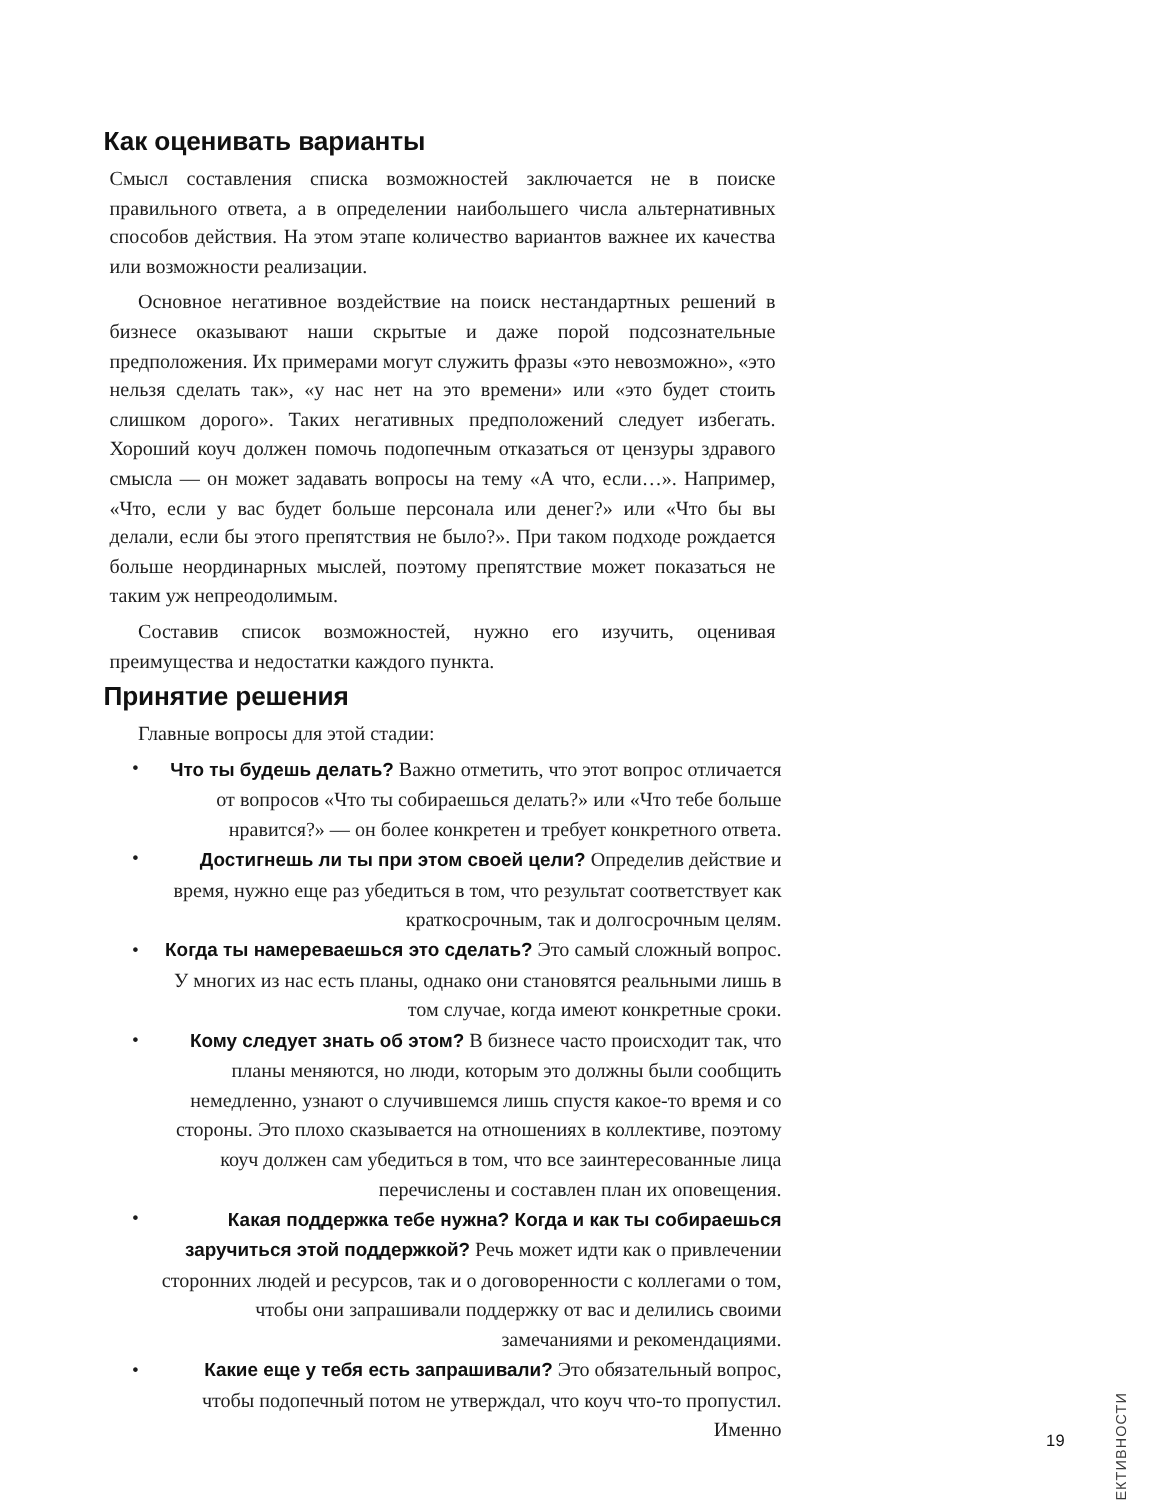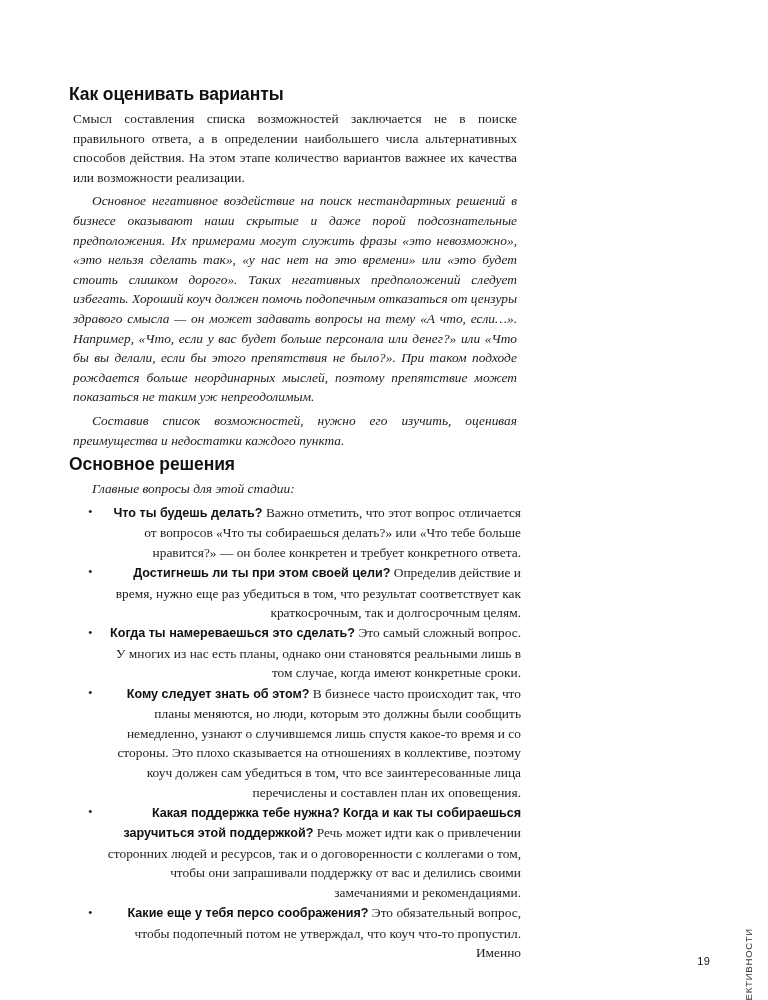--- a/index.html
+++ b/index.html
@@ -49,21 +49,21 @@
   p.body-par {
     font-size: 13.4px;
     line-height: 19.6px;
     text-align: justify;
     margin: 4px;
     padding: 0;
     color: #1c1c1c;
     -webkit-hyphens: manual;
     hyphens: manual;
   }
-  p.indent { text-indent: 19px; font-style: italic; }
+  p.indent { text-indent: 19px; }
 
   
   ul.qa-list {
     list-style: none;
     margin: 0;
     padding: 0;
     margin-top: 3px;
   }
   ul.qa-list > li {
     position: relative;
@@ -132,21 +132,21 @@
   <div class="content">
 
     <h2 class="section-heading heading-1">Как оценивать варианты</h2>
 
     <p class="body-par">Смысл составления списка возможностей заключается не в поиске правильного ответа, а в определении наибольшего числа альтернативных способов действия. На этом этапе количество вариантов важнее их качества или возможности реа­лизации.</p>
 
     <p class="body-par indent">Основное негативное воздействие на поиск нестандартных решений в биз­несе оказывают наши скрытые и даже порой подсознательные предположения. Их примерами могут служить фразы «это невозможно», «это нельзя сделать так», «у нас нет на это времени» или «это будет стоить слишком дорого». Таких негативных предположений следует избегать. Хороший коуч должен помочь подопечным отказаться от цензуры здравого смысла — он может задавать вопросы на тему «А что, если…». Например, «Что, если у вас будет больше персо­нала или денег?» или «Что бы вы делали, если бы этого препятствия не было?». При таком подходе рождается больше неординарных мыслей, поэтому препят­ствие может показаться не таким уж непреодолимым.</p>
 
     <p class="body-par indent">Составив список возможностей, нужно его изучить, оценивая преимущества и недостатки каждого пункта.</p>
 
-    <h2 class="section-heading heading-2">Основное решения</h2>
+    <h2 class="section-heading heading-2">Принятие решения</h2>
 
 
     <p class="body-par indent">Главные вопросы для этой стадии:</p>
 
     <ul class="qa-list">
       <li>
         <span class="q-lead">Что ты будешь делать?</span><span class="q-body"> Важно отметить, что этот вопрос отличается от вопросов «Что ты собираешься делать?» или «Что тебе больше нравится?» — он более конкретен и требует конкретного ответа.</span>
       </li>
       <li>
         <span class="q-lead">Достигнешь ли ты при этом своей цели?</span><span class="q-body"> Определив действие и время, нужно еще раз убедиться в том, что результат соответствует как краткосрочным, так и долгосрочным целям.</span>
@@ -154,21 +154,21 @@
       <li>
         <span class="q-lead">Когда ты намереваешься это сделать?</span><span class="q-body"> Это самый сложный вопрос. У многих из нас есть планы, однако они становятся реальными лишь в том случае, когда имеют конкретные сроки.</span>
       </li>
       <li>
         <span class="q-lead">Кому следует знать об этом?</span><span class="q-body"> В бизнесе часто происходит так, что планы меняются, но люди, которым это должны были сообщить немедленно, узнают о случившемся лишь спустя какое-то время и со стороны. Это плохо сказывается на отношениях в коллективе, поэтому коуч должен сам убедиться в том, что все заинтересованные лица перечислены и составлен план их оповещения.</span>
       </li>
       <li>
         <span class="q-lead">Какая поддержка тебе нужна? Когда и как ты собираешься заручиться этой поддержкой?</span><span class="q-body"> Речь может идти как о привлечении сторонних людей и ресурсов, так и о договоренности с коллегами о том, чтобы они запрашивали поддержку от вас и делились своими замечаниями и рекомендациями.</span>
       </li>
       <li>
-        <span class="q-lead">Какие еще у тебя персо соображения?</span><span class="q-body"> Это обязательный вопрос, чтобы подопечный потом не утверждал, что коуч что-то пропустил. Именно</span>
+        <span class="q-lead">Какие еще у тебя есть запрашивали?</span><span class="q-body"> Это обязательный вопрос, чтобы подопечный потом не утверждал, что коуч что-то пропустил. Именно</span>
       </li>
     </ul>
 
   </div>
 
   <div class="running-head">
     <span class="running-head-inner">ДЖОН УИТМОР. КОУЧИНГ ВЫСОКОЙ ЭФФЕКТИВНОСТИ</span>
   </div>
 
   <div class="folio">19</div>

